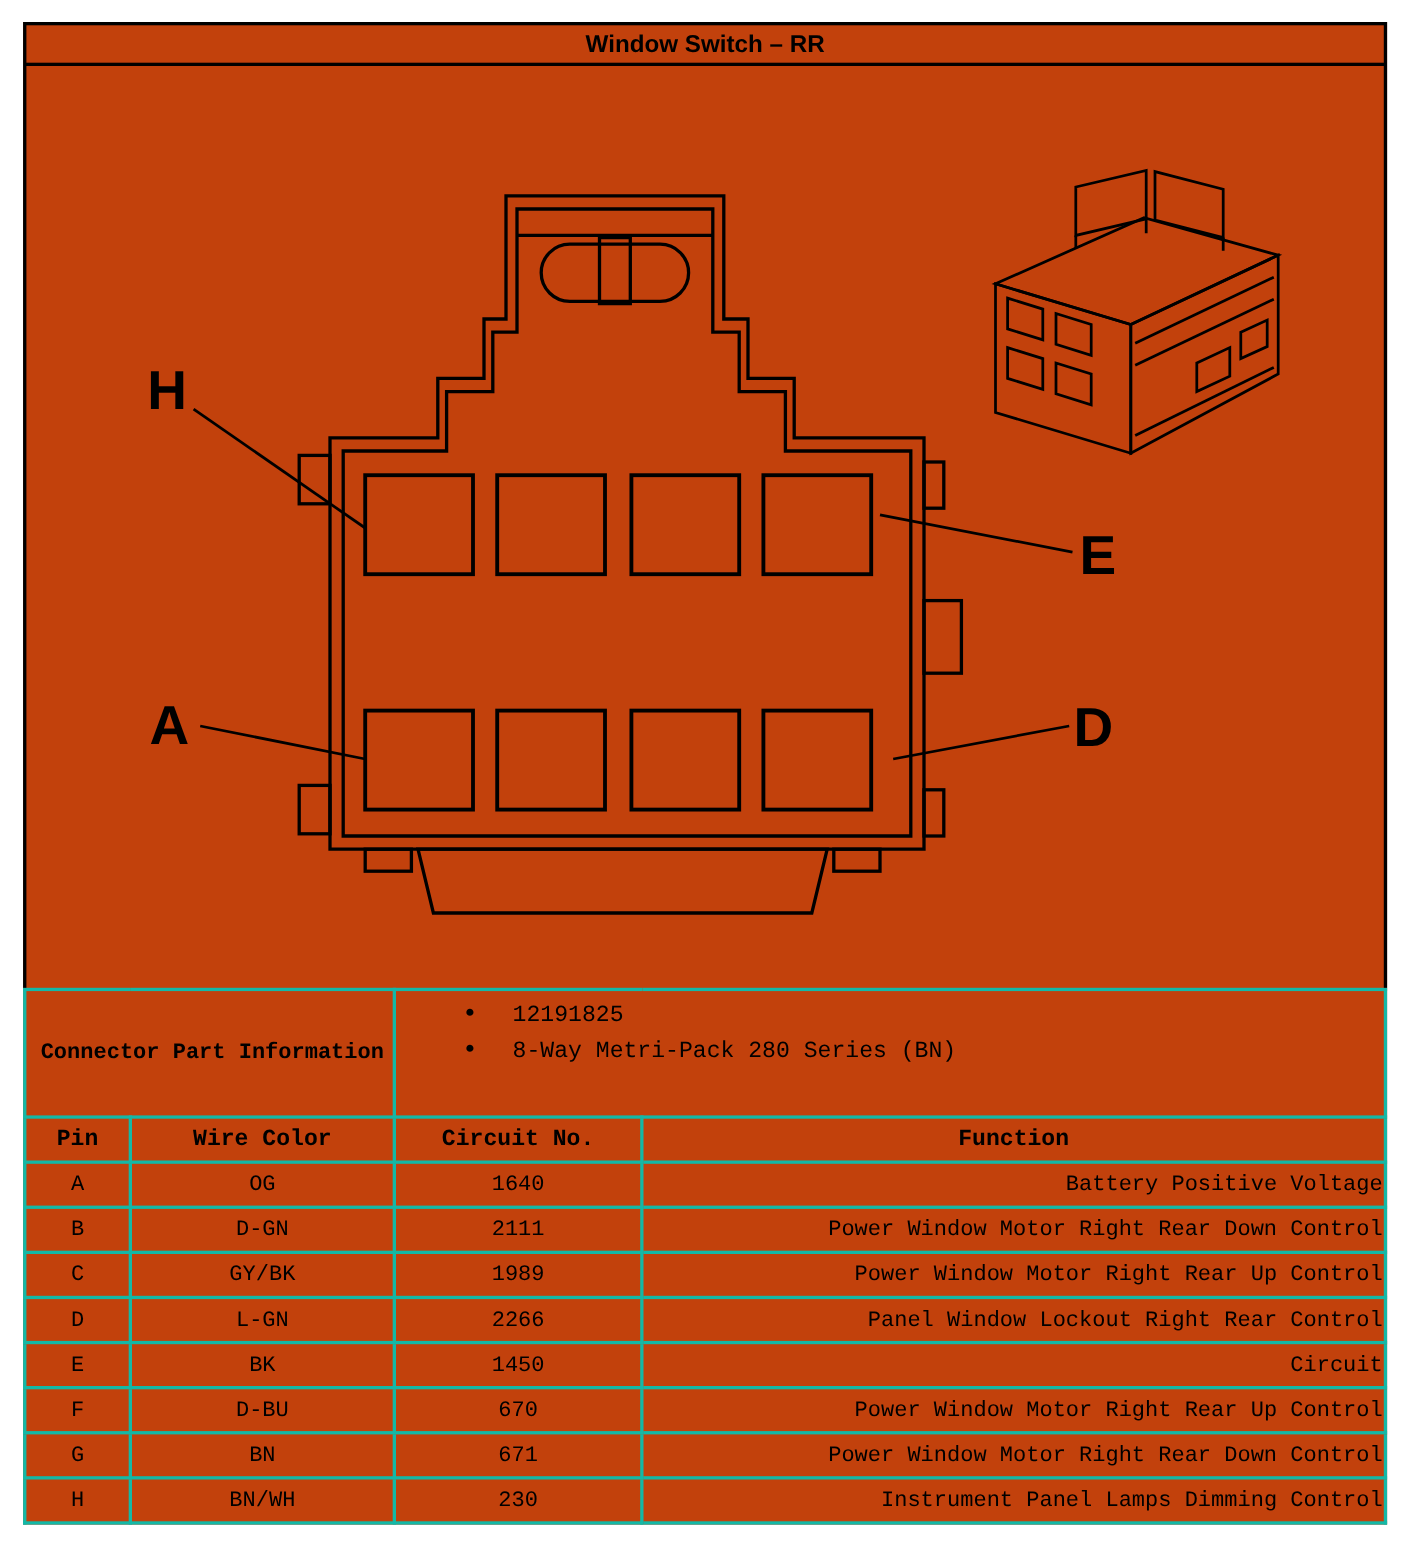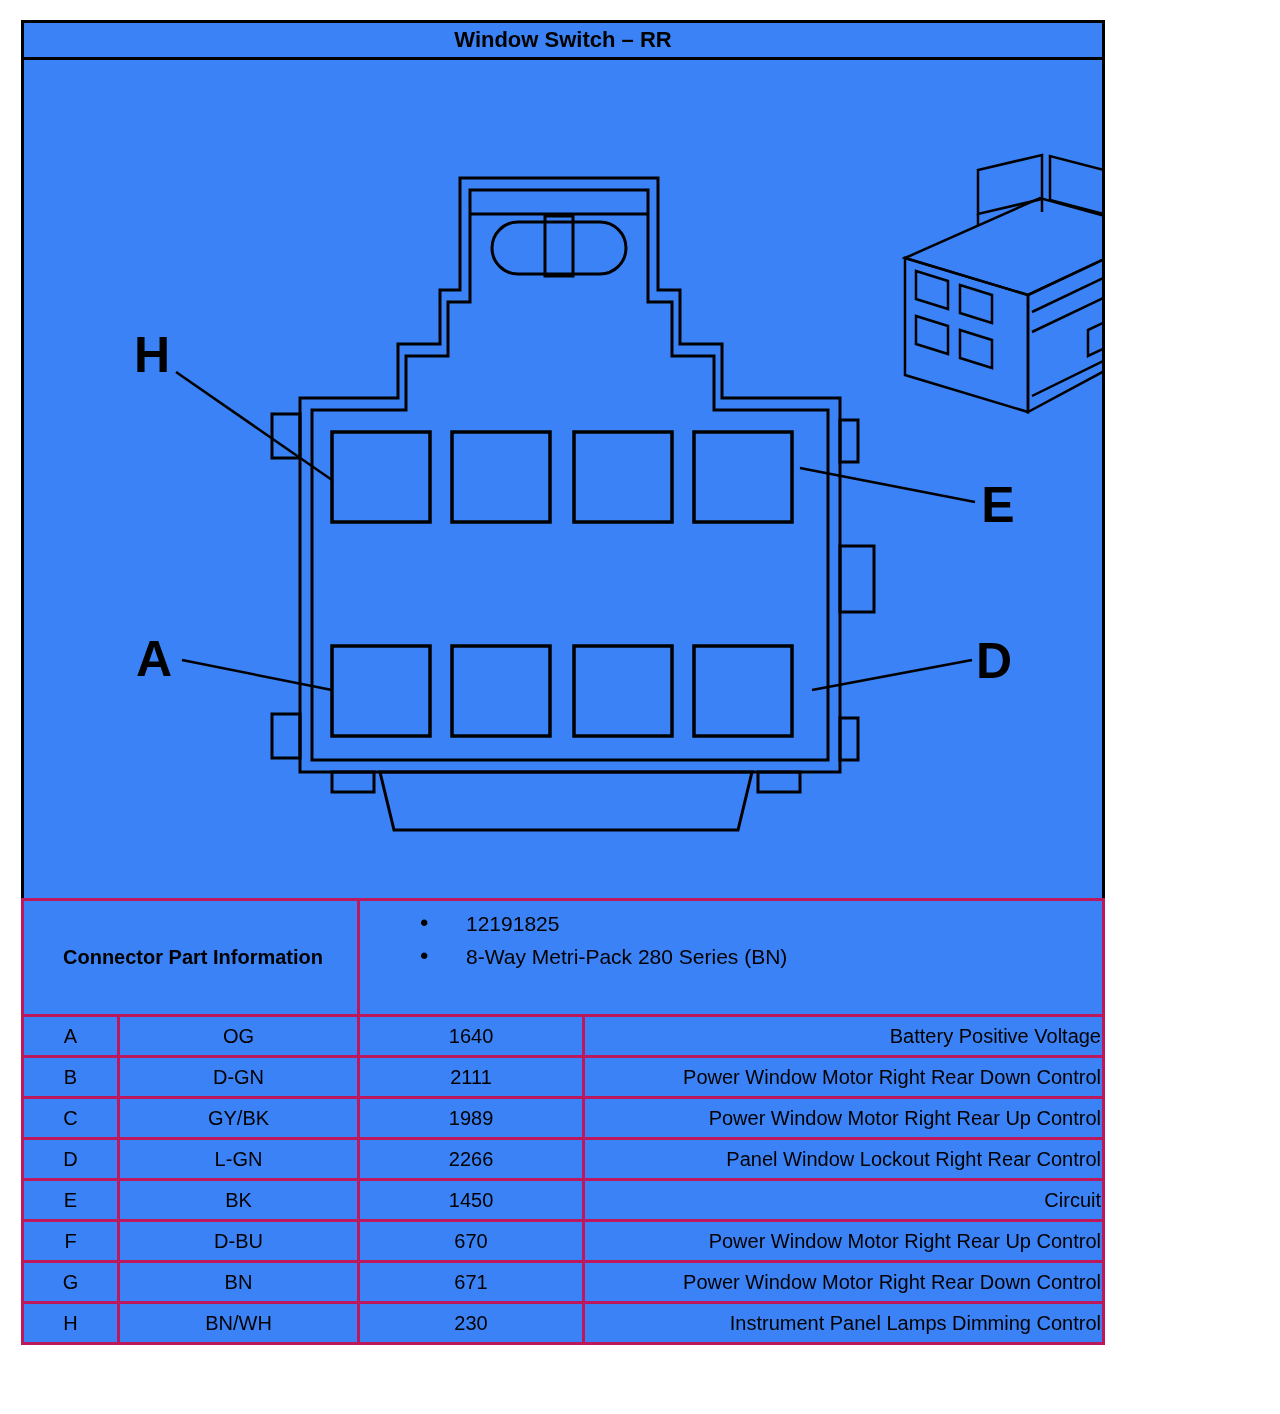--- a/index.html
+++ b/index.html
@@ -6,22 +6,22 @@
   html, body { margin: 0; padding: 0; }
   body {
     width: 1280px; height: 1414px;
     background: #ffffff;
     font-family: "Liberation Sans", sans-serif;
     color: #000;
   }
   .page {
     position: absolute;
     top: 20px; left: 21px;
-    width: 1084px;
-    background: #3b82f6;
+    width: 1240px;
+    background: #c2410c;
   }
   .title-bar {
     height: 40px;
     border: 3px solid #000;
     display: flex;
     align-items: center;
     justify-content: center;
     font-weight: bold;
     font-size: 22px;
   }
@@ -33,23 +33,24 @@
     overflow: hidden;
   }
   .diagram-area svg { display: block; }
 
   table.connector-table {
     border-collapse: collapse;
     width: 100%;
     table-layout: fixed;
   }
   .connector-table td, .connector-table th {
-    border: 3px solid #be185d;
+    border: 3px solid #14b8a6;
     font-size: 20px;
     overflow: hidden;
+    font-family: Liberation Mono, monospace;
   }
   .info-row { height: 116px; }
   .info-label {
     font-weight: bold;
     font-size: 21px;
     vertical-align: middle;
     padding-left: 6px;
     text-align: center;
   }
   .info-values {
@@ -181,20 +182,26 @@
             <li>
               <span>12191825</span>
             </li>
             <li>
               <span>8-Way Metri-Pack 280 Series (BN)</span>
             </li>
           </ul>
         </td>
       </tr>
 
+      <tr class="header-row">
+        <th>Pin</th>
+        <th>Wire Color</th>
+        <th>Circuit No.</th>
+        <th>Function</th>
+      </tr>
 
       <tr class="data-row">
         <td class="c">A</td>
         <td class="c">OG</td>
         <td class="c">1640</td>
         <td class="fn">Battery Positive Voltage</td>
       </tr>
       <tr class="data-row">
         <td class="c">B</td>
         <td class="c">D-GN</td>

